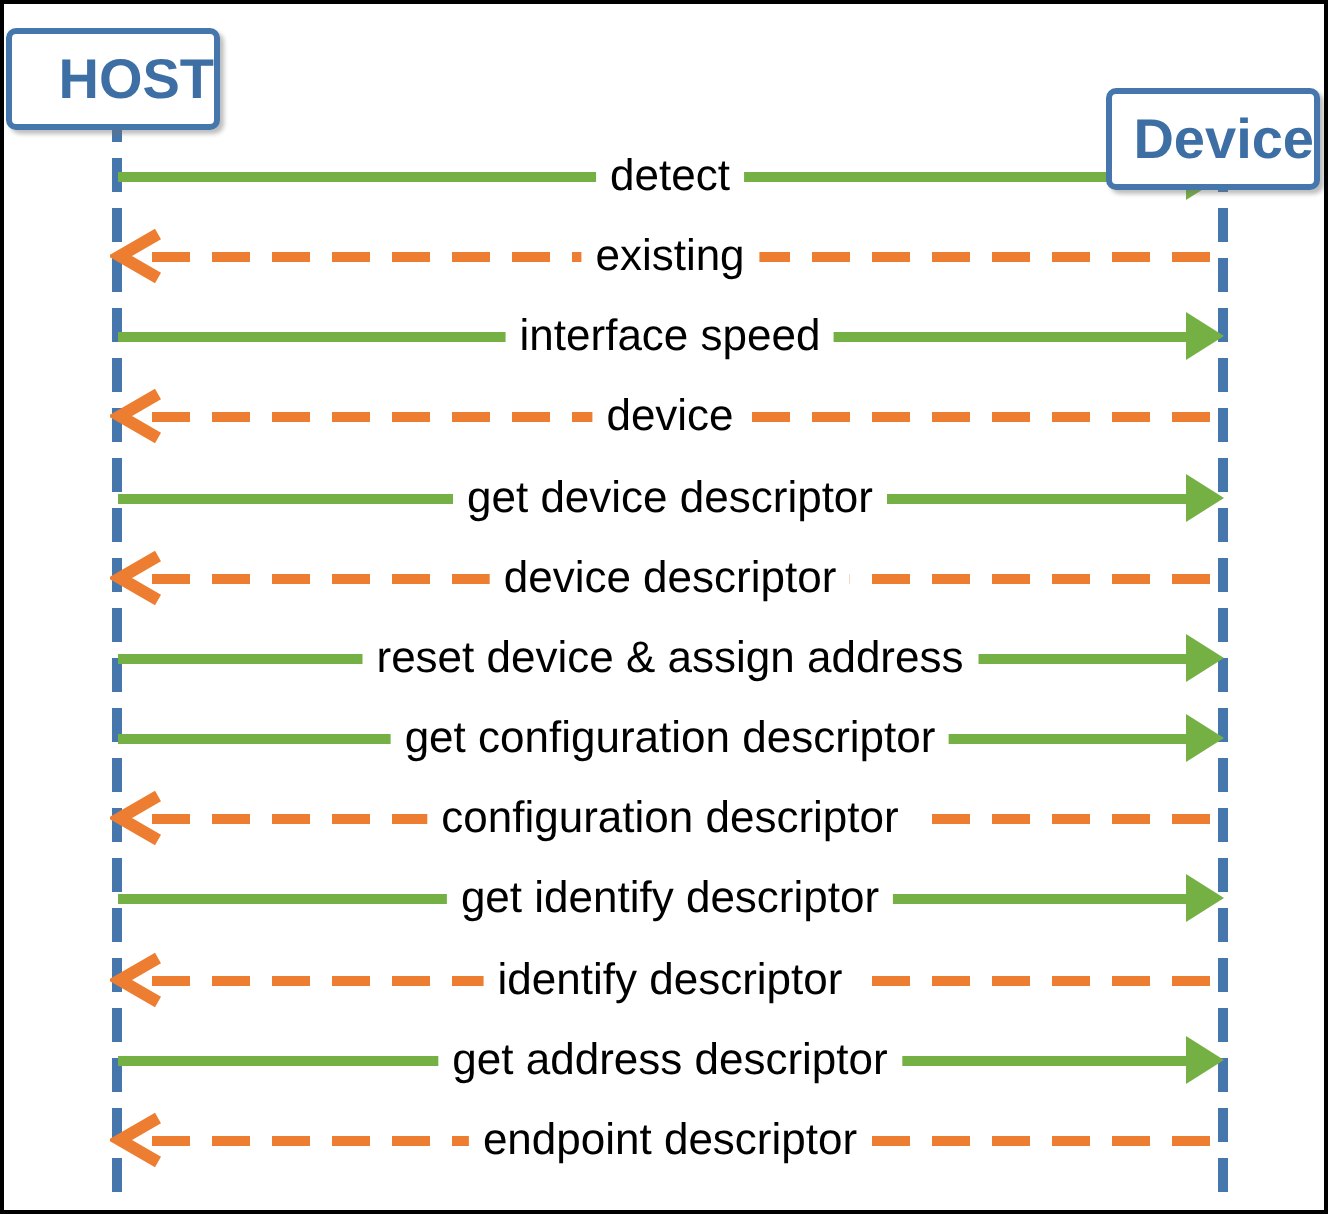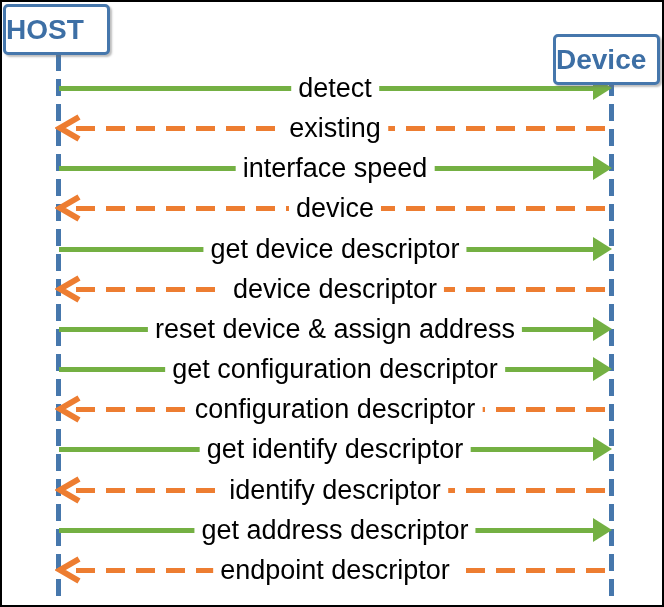--- a/index.html
+++ b/index.html
@@ -5,28 +5,28 @@
   html,body{margin:0;padding:0;background:#ffffff;font-family:"Liberation Sans",sans-serif;}
   #canvas{
     position:relative;
     width:664px;height:607px;
     box-sizing:border-box;
     background:#ffffff;
     border:2px solid #000000;
     overflow:hidden;
   }
   .actor-box{
-    position:absolute;top:2px;
+    position:absolute;top:12px;
     width:107px;height:51px;
     box-sizing:border-box;
     background:#ffffff;
     border:3px solid #4677AC;
     border-radius:5px;
     box-shadow:2px 2px 2px rgba(110,110,110,0.45);
-    display:flex;align-items:center;justify-content:flex-start;
+    display:flex;align-items:center;justify-content:flex-end;
     font-weight:bold;font-size:28px;color:#3D6FA5;
     z-index:3;
   }
   #actor-host{left:1px;}
   #actor-device{left:551px;margin-top:30px;}
   .lifeline{
     position:absolute;top:52px;height:550px;width:5px;
     background:repeating-linear-gradient(180deg,#4677AC 0px,#4677AC 17px,transparent 17px,transparent 25px);
     z-index:0;
   }
@@ -47,21 +47,21 @@
     border-top:12px solid transparent;
     border-bottom:12px solid transparent;
     border-left:19px solid #74B043;
   }
   .head-chevron{
     position:absolute;left:53px;top:-14px;width:26px;height:28px;
   }
   .msg-label{
     position:absolute;left:333px;transform:translate(-50%,-50%);
     background:#ffffff;color:#000000;
-    font-size:27px;line-height:32px;white-space:nowrap;
+    font-size:22px;line-height:32px;white-space:nowrap;
     padding:0 7px;
     z-index:2;
   }
 </style>
 </head>
 <body>
 
 <div id="canvas">
 
   <div class="actor-box" id="actor-host">

